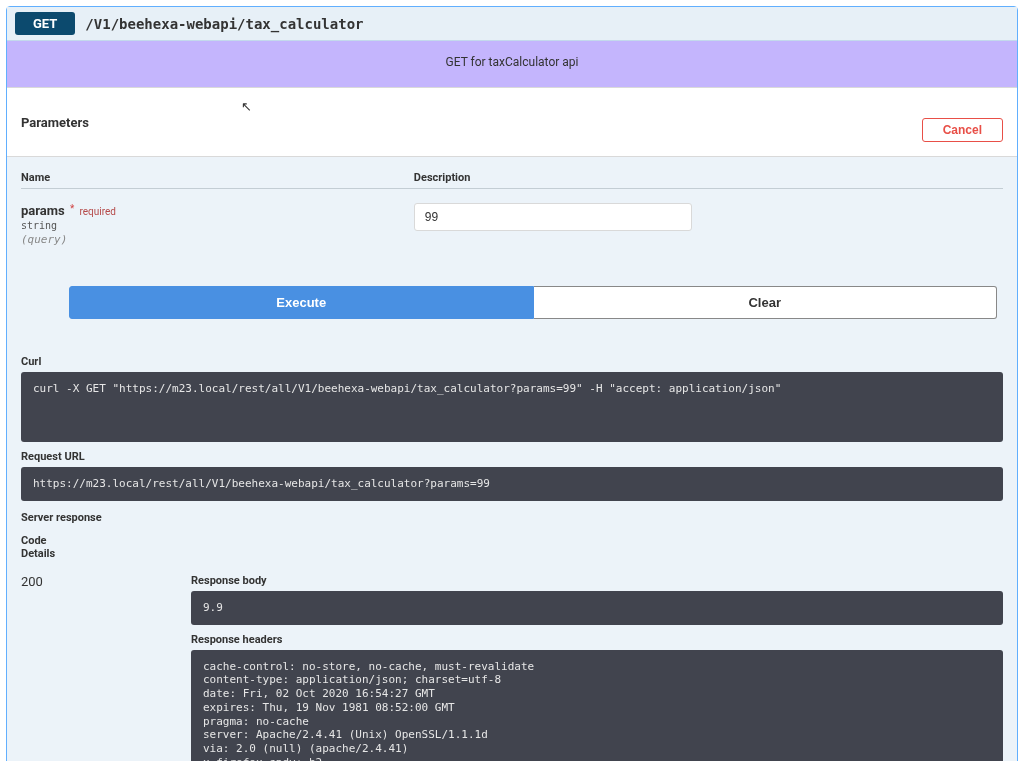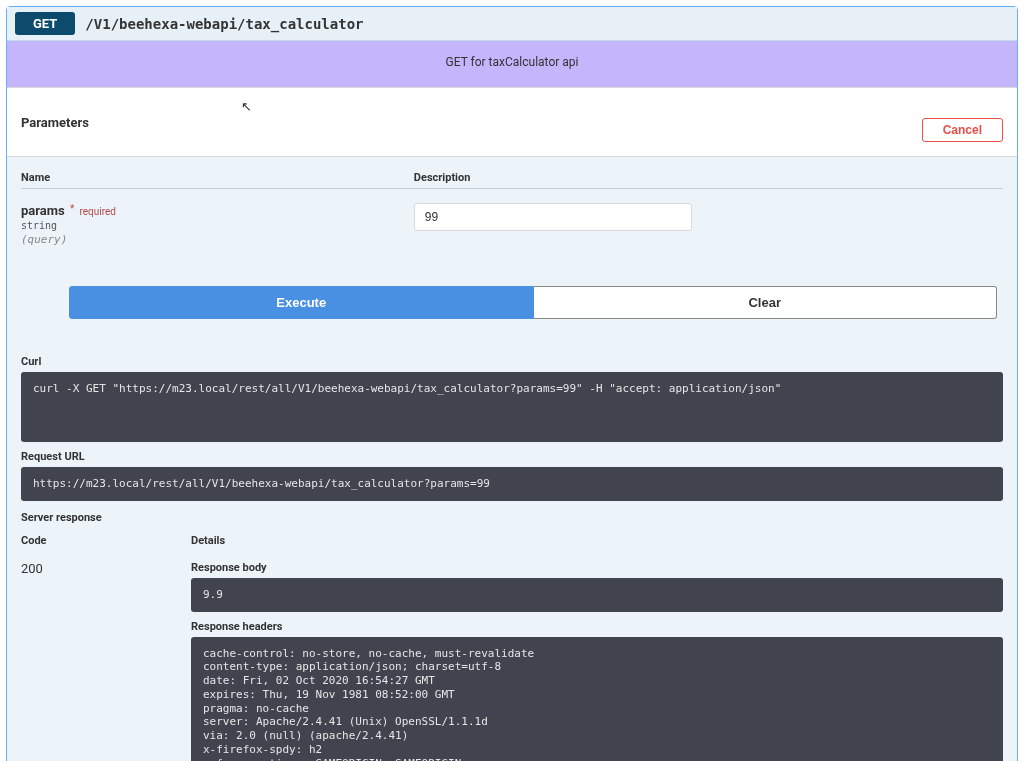--- a/index.html
+++ b/index.html
@@ -178,20 +178,21 @@
     border-radius: 3px;
     padding: 10px 12px;
     white-space: pre;
     overflow-x: auto;
     line-height: 1.25;
   }
   .code-box.tall { min-height: 70px; }
   .server-response-head {
     display: flex;
     margin-top: 10px;
+    flex-direction: column;
   }
   .srv-code-col { width: 170px; font-size: 11px; font-weight: 700; color: #333; }
   .srv-det-col  { flex: 1; font-size: 11px; font-weight: 700; color: #333; }
   .srv-row { display: flex; margin-top: 14px; align-items: flex-start; }
   .srv-code-val { width: 170px; font-size: 13px; color: #333; font-weight: 400; padding-top: 0; }
   .srv-detail { flex: 1; }
   .cursor {
     position: absolute;
     left: 234px; top: 92px;
     font-size: 13px;

